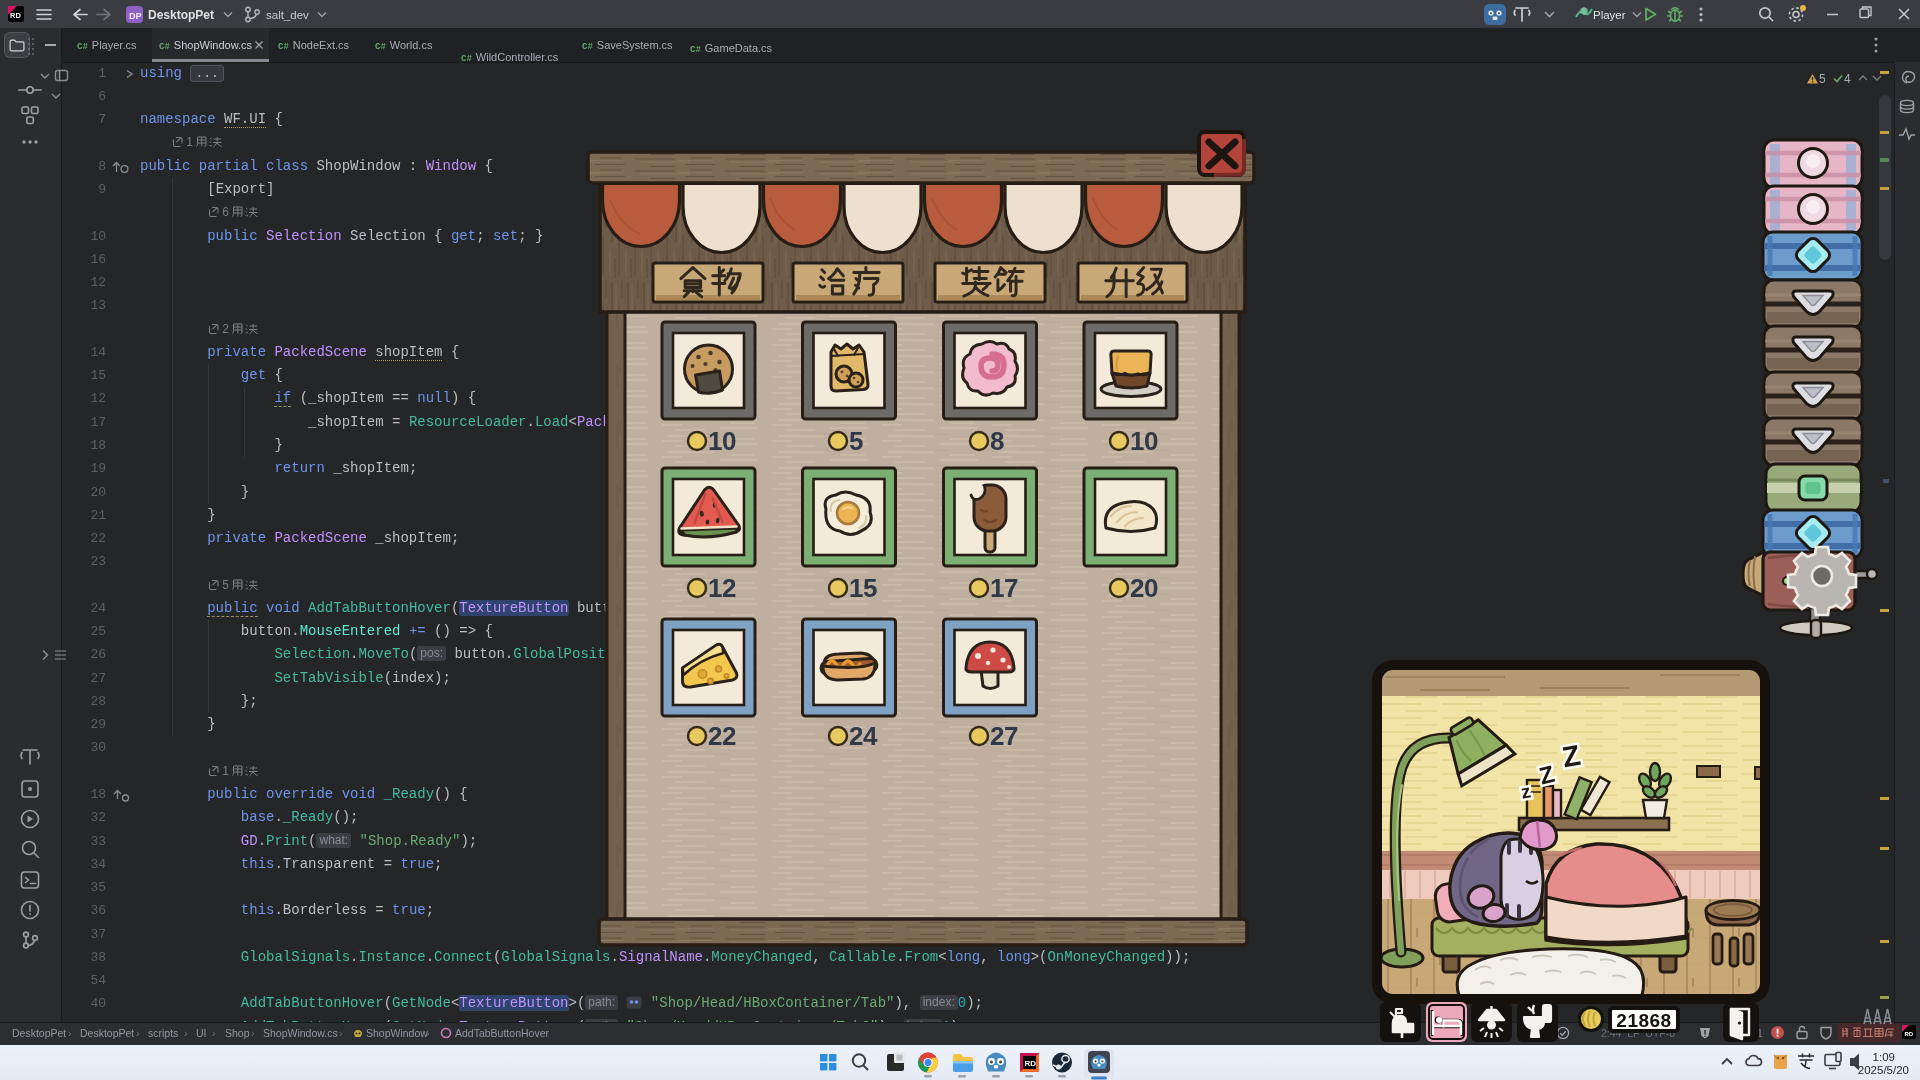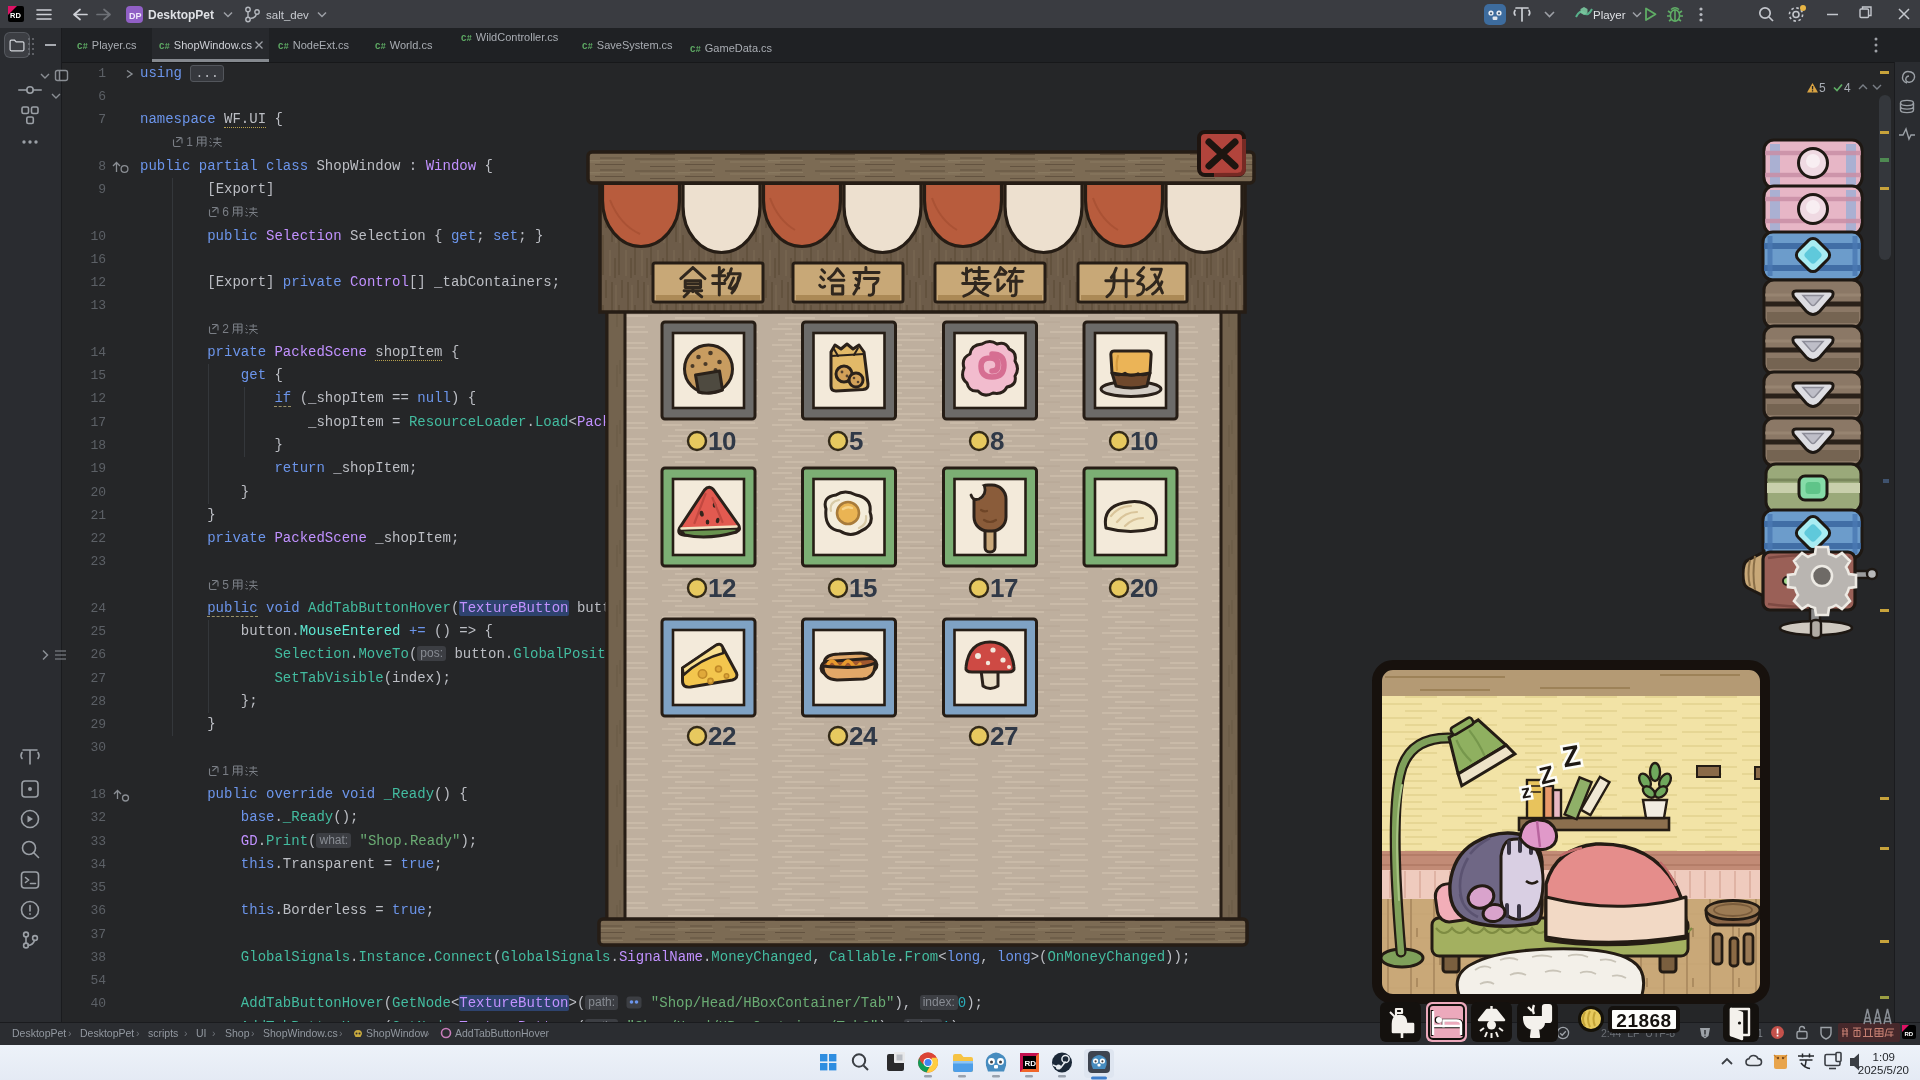--- a/index.html
+++ b/index.html
@@ -138,21 +138,21 @@
   
   <div class="a" style="left:152px;top:28px;width:117px;height:34px;background:#27292D"></div>
   <div class="a" style="left:152px;top:59px;width:117px;height:3px;background:#85898F"></div>
   <div class="tabt" style="left:77px;top:28px"><span class="csi">C#</span>Player.cs</div>
   <div class="tabt" style="left:159px;top:28px;color:#CED0D6"><span class="csi">C#</span>ShopWindow.cs</div>
   <svg class="a" style="left:254px;top:40px" width="10" height="10" viewBox="0 0 10 10">
         <path d="M1.5 1.5 l7 7 M8.5 1.5 l-7 7" stroke="#9DA0A6" stroke-width="1.3"></path>
       </svg>
   <div class="tabt" style="left:278px;top:28px"><span class="csi">C#</span>NodeExt.cs</div>
   <div class="tabt" style="left:375px;top:28px"><span class="csi">C#</span>World.cs</div>
-  <div class="tabt" style="left:461px;top:20px"><span class="csi">C#</span>WildController.cs</div>
+  <div class="tabt" style="left:461px;top:40px"><span class="csi">C#</span>WildController.cs</div>
   <div class="tabt" style="left:582px;top:28px"><span class="csi">C#</span>SaveSystem.cs</div>
   <div class="tabt" style="left:690px;top:31px"><span class="csi">C#</span>GameData.cs</div>
   <svg class="a" style="left:1872px;top:36px" width="8" height="18" viewBox="0 0 8 18">
         <g fill="#9DA0A6">
           <circle cx="4" cy="3" r="1.5"></circle>
           <circle cx="4" cy="9" r="1.5"></circle>
           <circle cx="4" cy="15" r="1.5"></circle>
         </g>
       </svg>
 </div>
@@ -264,21 +264,20 @@
         </svg></div>
   <div class="row" style="top:224.5px">
         <span class="ln">10</span>
         <span class="cd">        <span class="k">public</span> <span class="t">Selection</span> <span class="p">Selection</span> { <span class="k">get</span>; <span class="k">set</span>; }</span>
       </div>
   <div class="row" style="top:247.8px">
         <span class="ln">16</span>
       </div>
   <div class="row" style="top:271px">
         <span class="ln">12</span>
-        <span class="cd">        [<span class="p">Export</span>] <span class="k">private</span> <span class="t">Control</span>[] <span class="p">_tabContainers</span>;</span>
       </div>
   <div class="row" style="top:294.3px">
         <span class="ln">13</span>
       </div>
   <div class="an" style="left:208px;top:317.6px"><svg width="11" height="11" viewBox="0 0 11 11" style="vertical-align:-1px">
           <use href="#ui"></use>
         </svg> 2 <svg width="26" height="13" viewBox="0 0 26 13" style="vertical-align:-2px">
           <use href="#uf"></use>
         </svg></div>
   <div class="row" style="top:340.8px">
@@ -422,21 +421,21 @@
           <path d="M21.5 4.5 v10"></path>
           <path d="M14 28 l4 4 4-4"></path>
         </g>
       </svg>
 
   <div class="a" style="left:172px;top:178px;width:1px;height:558px;background:#34373B"></div>
   <div class="a" style="left:208px;top:364px;width:1px;height:140px;background:#34373B"></div>
   <div class="a" style="left:208px;top:620px;width:1px;height:93px;background:#34373B"></div>
   <div class="a" style="left:244px;top:387px;width:1px;height:70px;background:#34373B"></div>
 
-  <div class="a" style="left:1806px;top:79px;width:90px;height:18px;font:12px/18px 'Liberation Sans';color:#A8ADB5;white-space:nowrap">
+  <div class="a" style="left:1806px;top:70px;width:90px;height:18px;font:12px/18px 'Liberation Sans';color:#A8ADB5;white-space:nowrap">
     <svg width="13" height="12" viewBox="0 0 13 12" style="vertical-align:-2px">
           <path d="M6.5 1 L12 10.5 H1 Z" fill="#D9A343"></path>
           <rect x="5.9" y="4" width="1.3" height="3.4" fill="#1E1F22"></rect>
           <rect x="5.9" y="8.2" width="1.3" height="1.3" fill="#1E1F22"></rect>
         </svg>5
     <svg width="12" height="11" viewBox="0 0 12 11" style="vertical-align:-1px;margin-left:3px">
           <path d="M2 5.5 l3 3 5-6" fill="none" stroke="#5FAD65" stroke-width="1.7"></path>
         </svg>4
     <svg width="26" height="10" viewBox="0 0 26 10" style="vertical-align:0;margin-left:3px">
           <g fill="none" stroke="#7A7F87" stroke-width="1.4">

